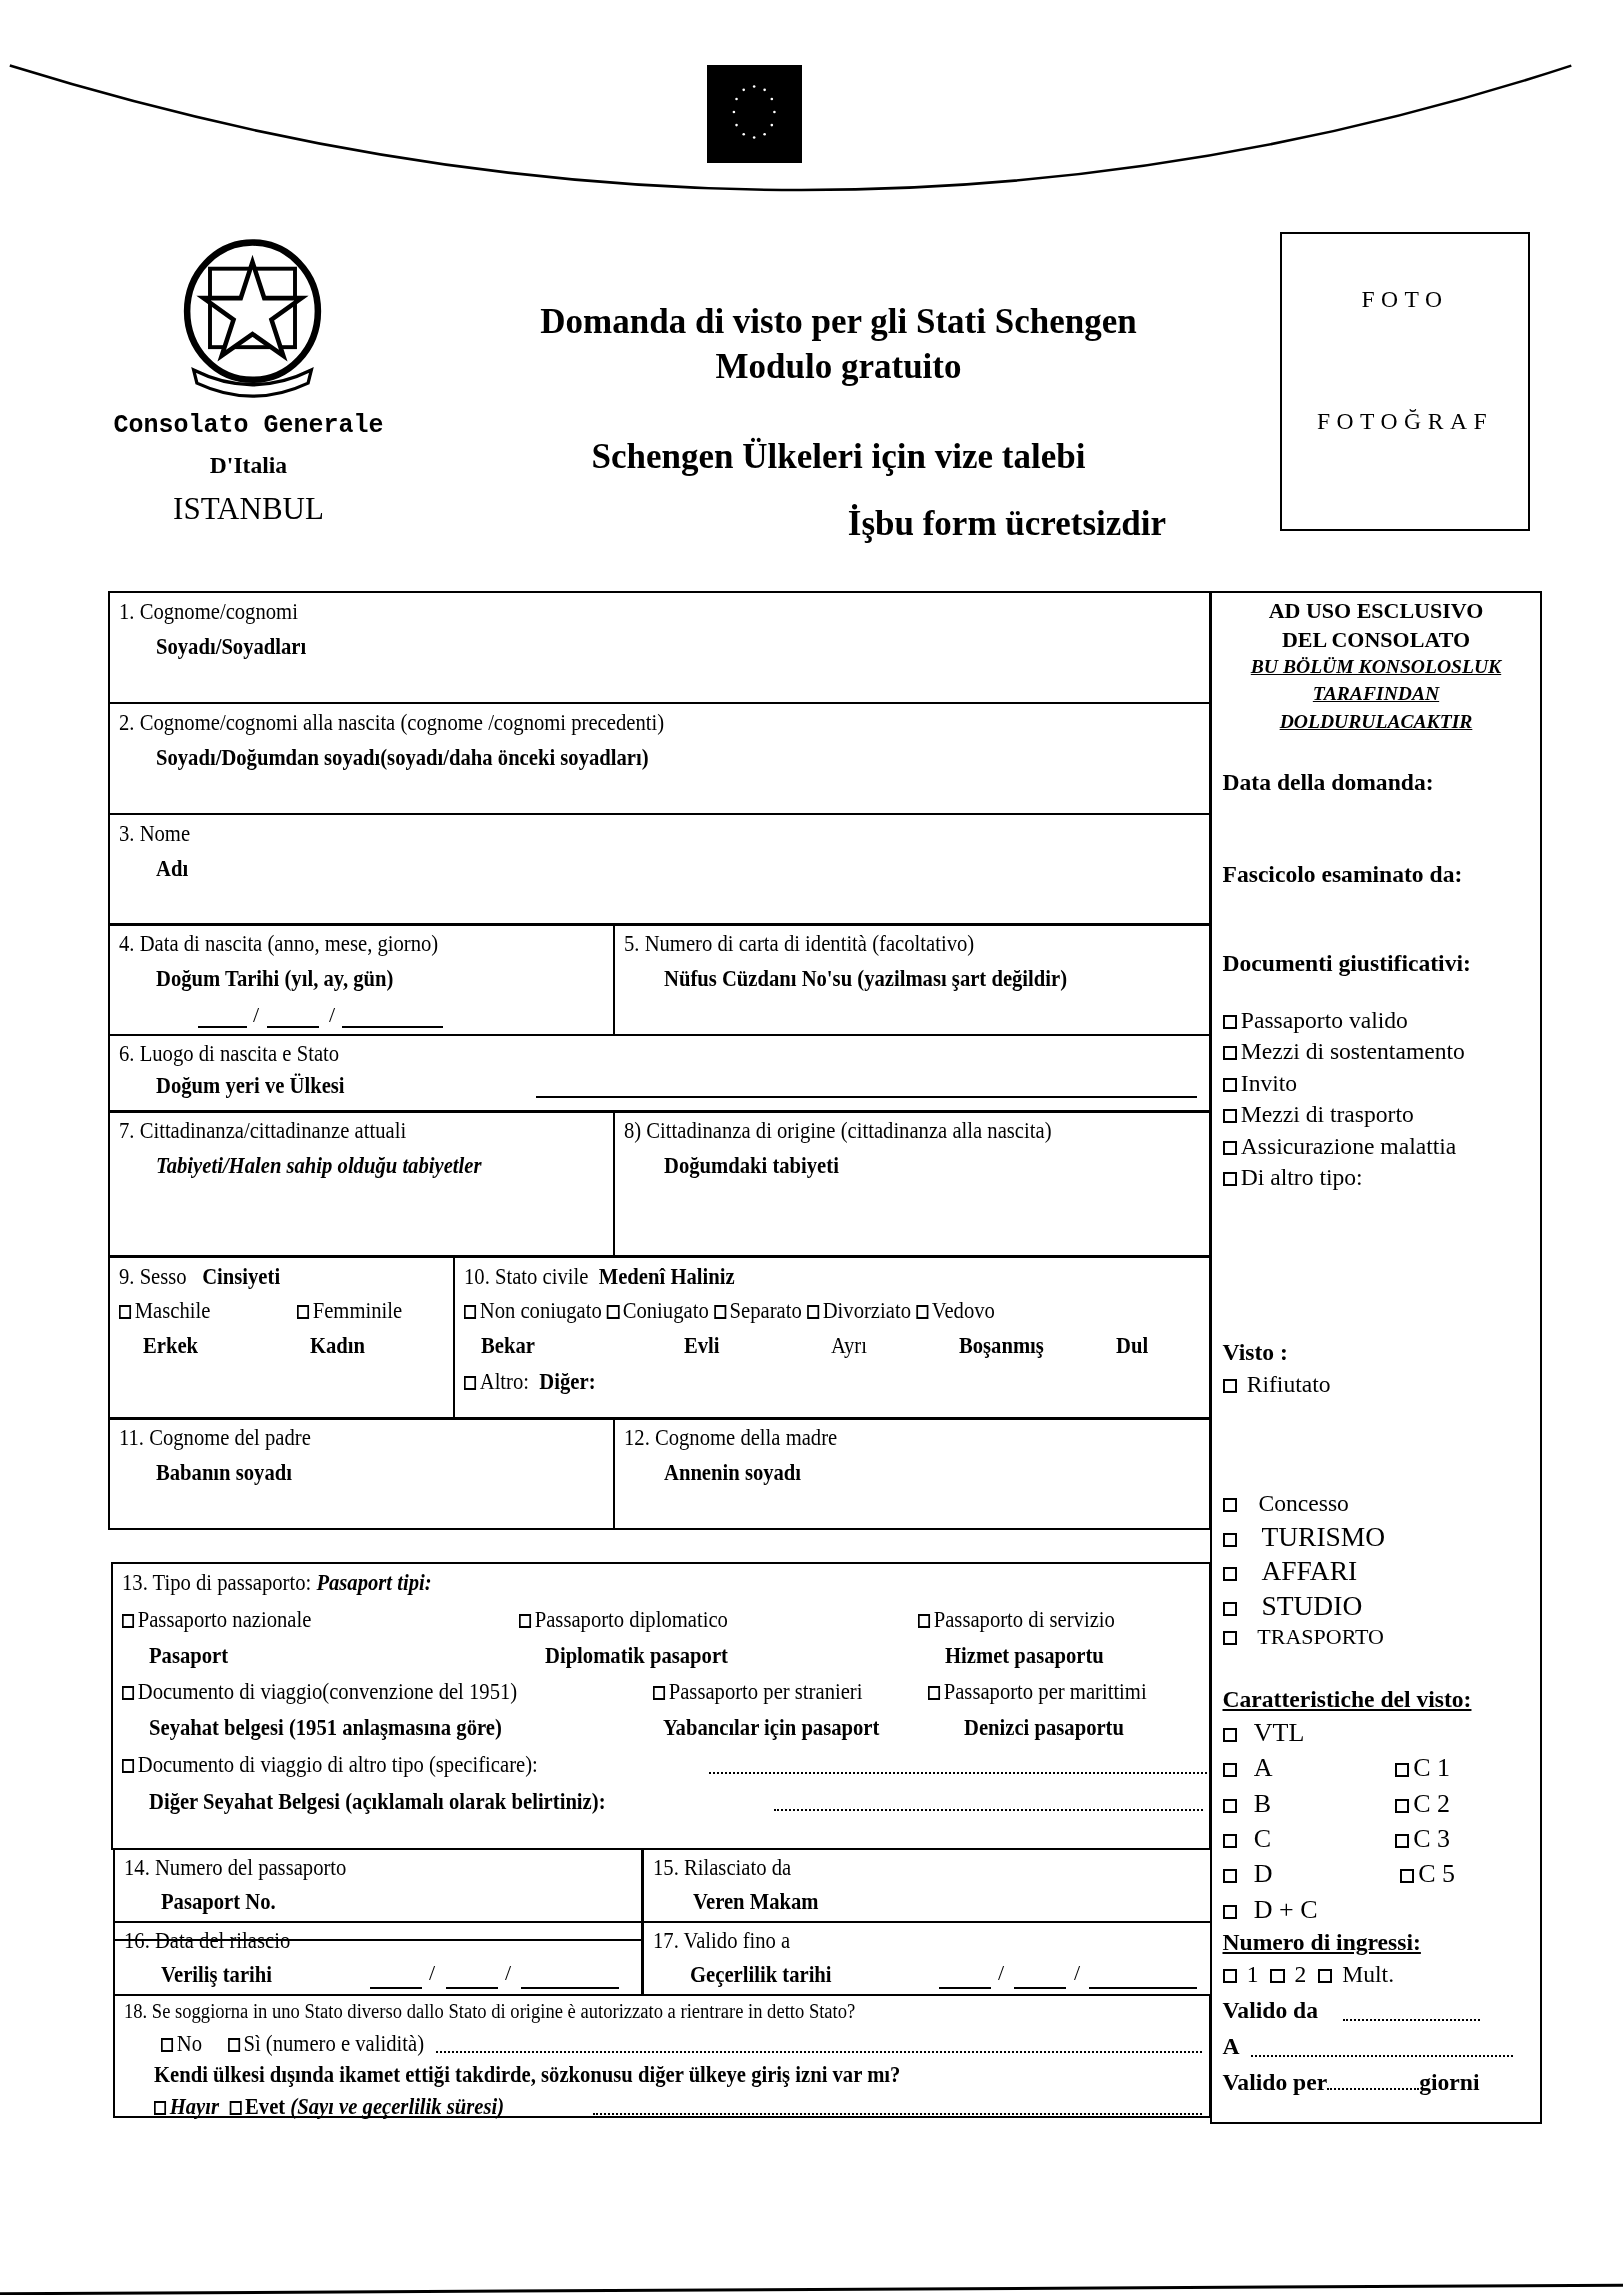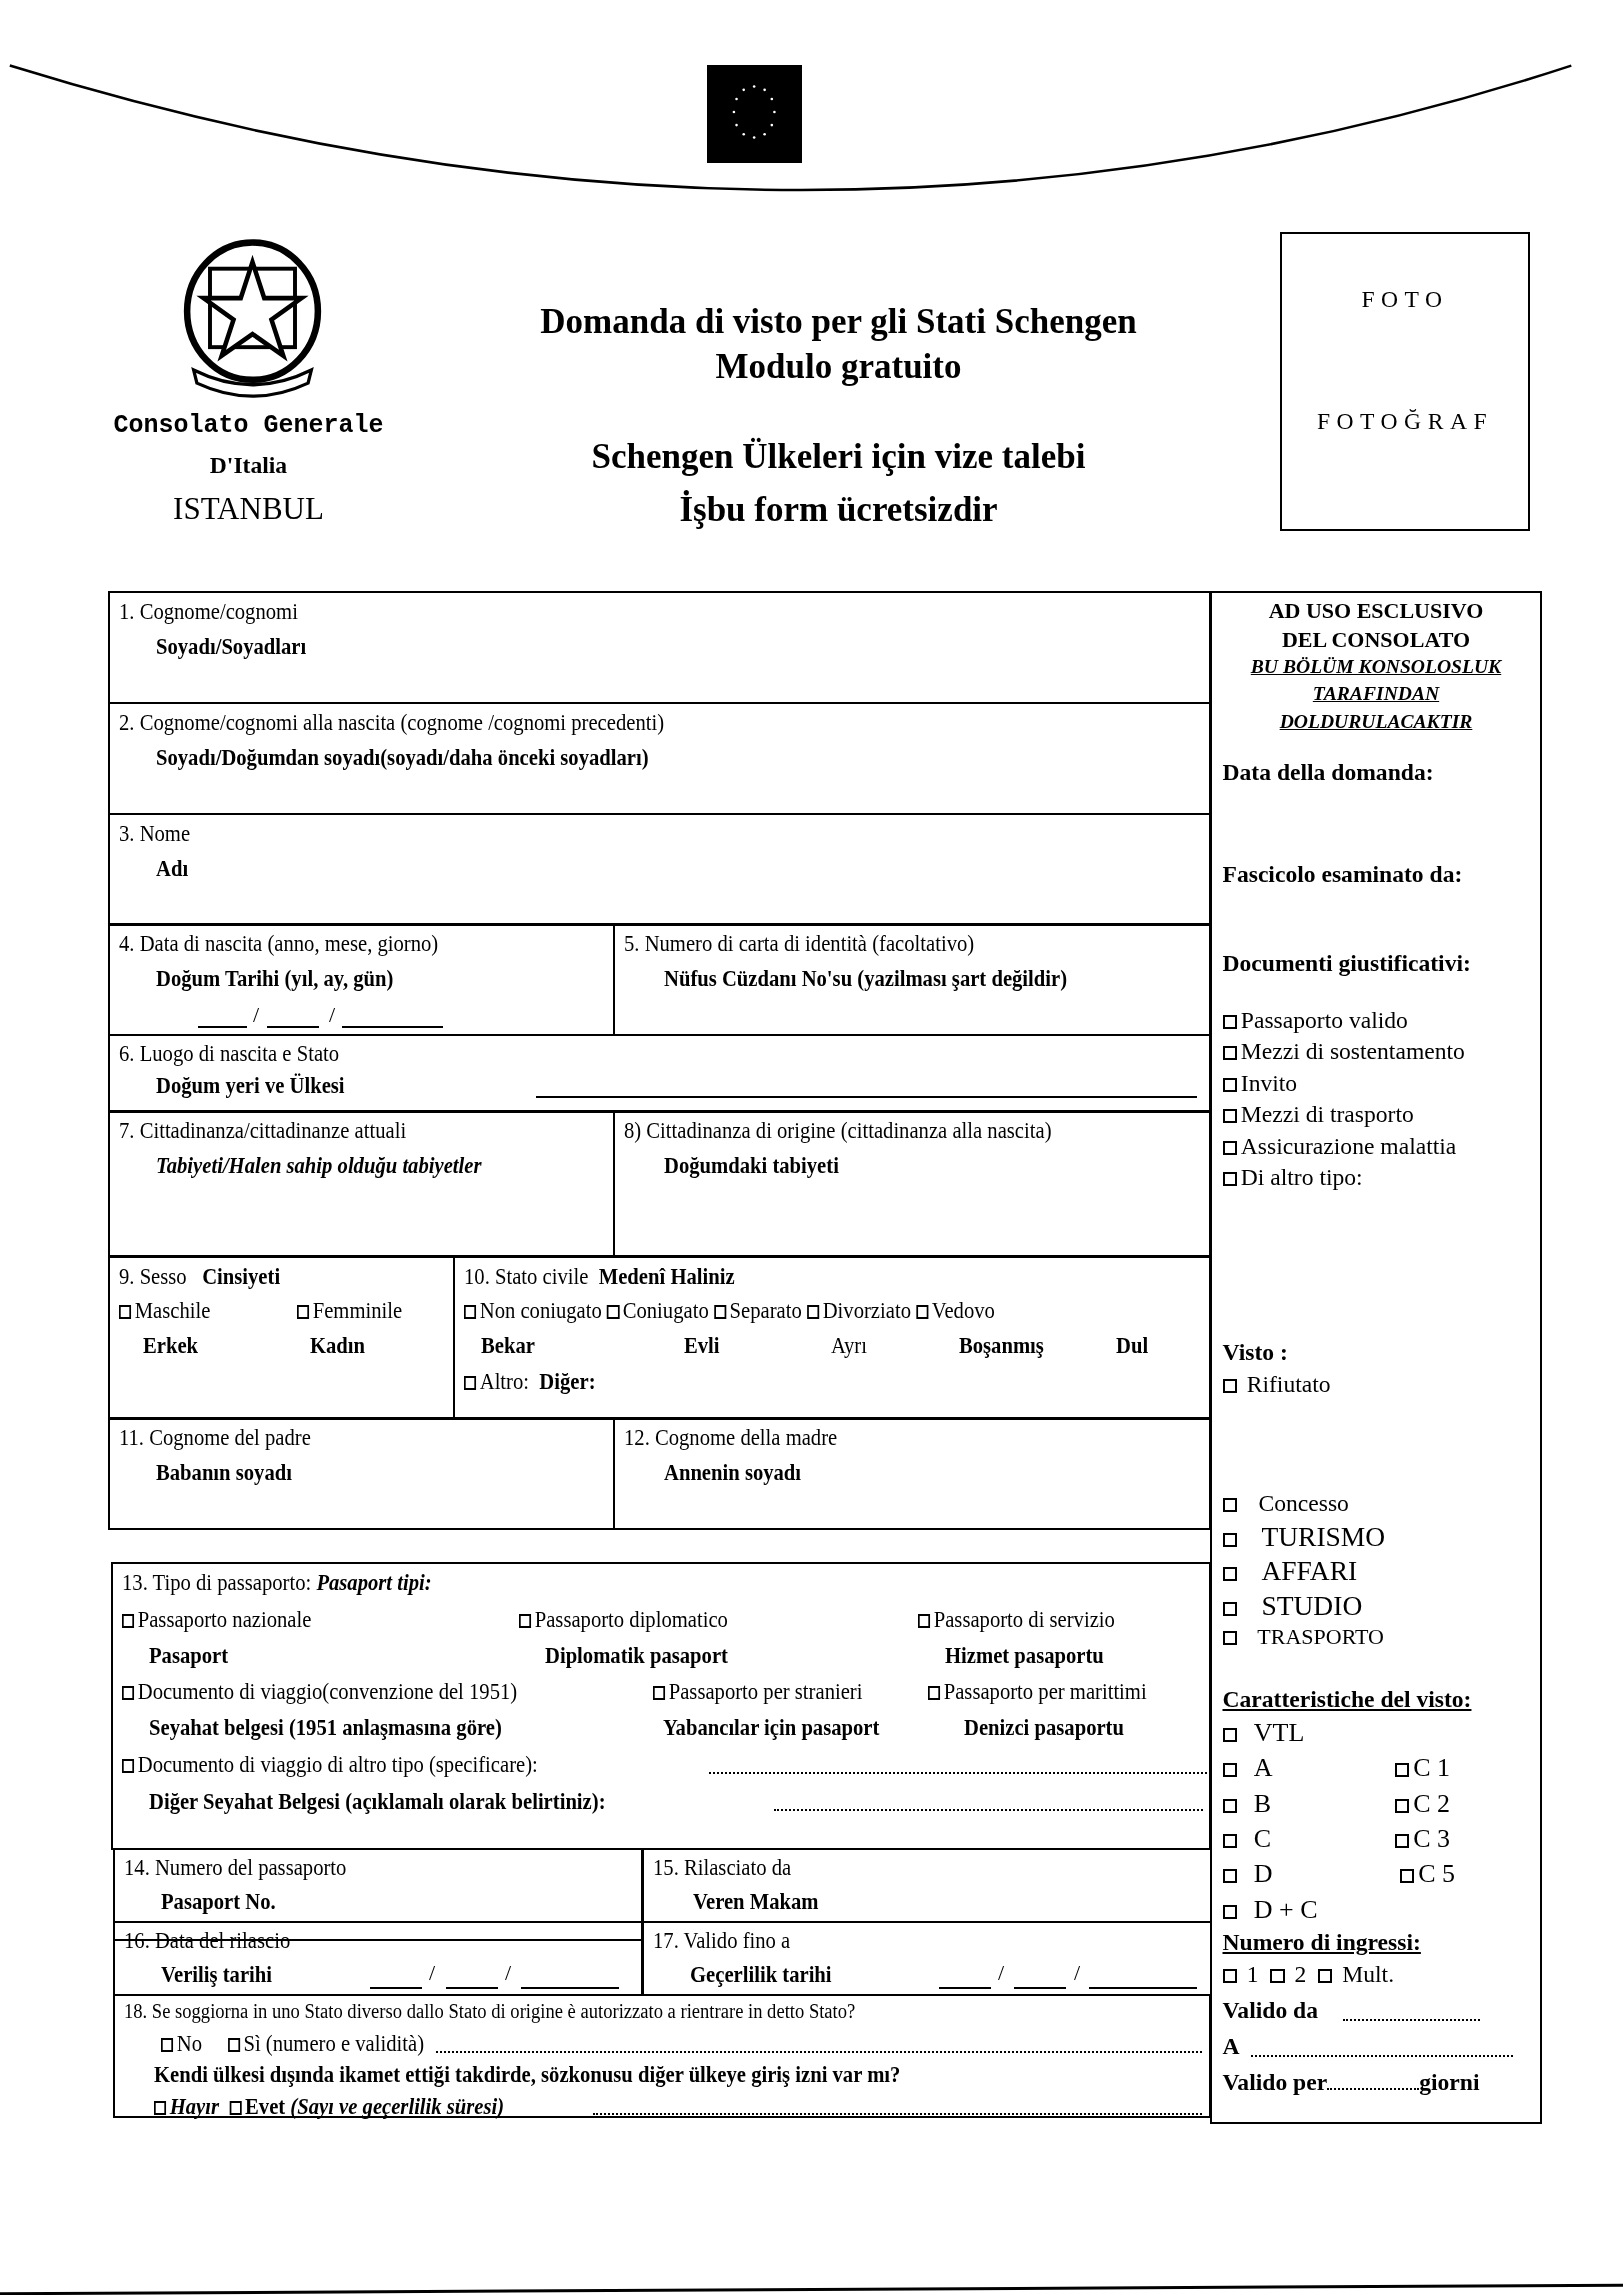--- a/index.html
+++ b/index.html
@@ -11,21 +11,21 @@
   #eu-flag { left: 707px; top: 65px; width: 95px; height: 98px; background: #000; }
   #emblem { left: 177px; top: 236px; width: 151px; height: 170px; }
   .consul { text-align: center; width: 301px; left: 98px; }
   #consul-1 { top: 411px; font-family: "Liberation Mono", monospace; font-weight: bold; font-size: 25px; }
   #consul-2 { top: 452px; font-weight: bold; font-size: 23.6px; }
   #consul-3 { top: 491px; font-size: 31px; }
   .title { text-align: center; width: 655px; left: 511px; font-weight: bold; }
   #t1 { top: 302px; font-size: 35px; }
   #t2 { top: 347px; font-size: 35px; }
   #t3 { top: 437px; font-size: 35px; }
-  #t4 { top: 490px; font-size: 35px; }
+  #t4 { top: 504px; font-size: 35px; text-align: right; }
   #photo-box { left: 1280px; top: 232px; width: 246px; height: 295px; border: 2px solid #000; }
   #photo-1 { position: absolute; top: 52px; width: 100%; text-align: center; font-size: 23.6px; letter-spacing: 6.5px; }
   #photo-2 { position: absolute; top: 174px; width: 100%; text-align: center; font-size: 23.6px; letter-spacing: 6.5px; }
 
   
   .cell { position: absolute; border: 2px solid #000; box-sizing: border-box; font-size: 23.6px; line-height: 1.2; }
   .lbl { position: absolute; left: 9.2px; font-family: "Liberation Sans Narrow", "Liberation Serif", serif; font-size: 24px; transform: scaleX(0.86); transform-origin: left; white-space: nowrap; }
   .tr { position: absolute; left: 46px; font-weight: bold; font-size: 24px; transform: scaleX(0.86); transform-origin: left; white-space: nowrap; }
   .it { font-style: italic; }
   .box { display: inline-block; width: 14.4px; height: 14.4px; border: 2px solid #000; vertical-align: -1.3px; margin-right: 3.9px; box-sizing: border-box; }
@@ -242,21 +242,21 @@
   <div class="line dots" style="left:478px;top:117px;width:609px;"></div>
 </div>
 
 <div id="consulate" class="abs">
   <div class="rpc" style="top:5.2px;">AD USO ESCLUSIVO</div>
   <div class="rpc" style="top:34px;">DEL CONSOLATO</div>
   <div class="rpc u it" style="top:63px;font-size:19.6px;">BU BÖLÜM KONSOLOSLUK</div>
   <div class="rpc u it" style="top:90px;font-size:19.6px;">TARAFINDAN</div>
   <div class="rpc u it" style="top:118px;font-size:19.6px;">DOLDURULACAKTIR</div>
 
-  <div class="rp rpb" style="top:166px;">Data della domanda:</div>
+  <div class="rp rpb" style="top:176px;">Data della domanda:</div>
   <div class="rp rpb" style="top:268px;">Fascicolo esaminato da:</div>
   <div class="rp rpb" style="top:357px;">Documenti giustificativi:</div>
 
   <div class="rp" style="top:414px;"><span class="box"></span><span>Passaporto valido</span></div>
   <div class="rp" style="top:445px;"><span class="box"></span><span>Mezzi di sostentamento</span></div>
   <div class="rp" style="top:477px;"><span class="box"></span><span>Invito</span></div>
   <div class="rp" style="top:508px;"><span class="box"></span><span>Mezzi di trasporto</span></div>
   <div class="rp" style="top:540px;"><span class="box"></span><span>Assicurazione malattia</span></div>
   <div class="rp" style="top:571px;"><span class="box"></span><span>Di altro tipo:</span></div>
 

